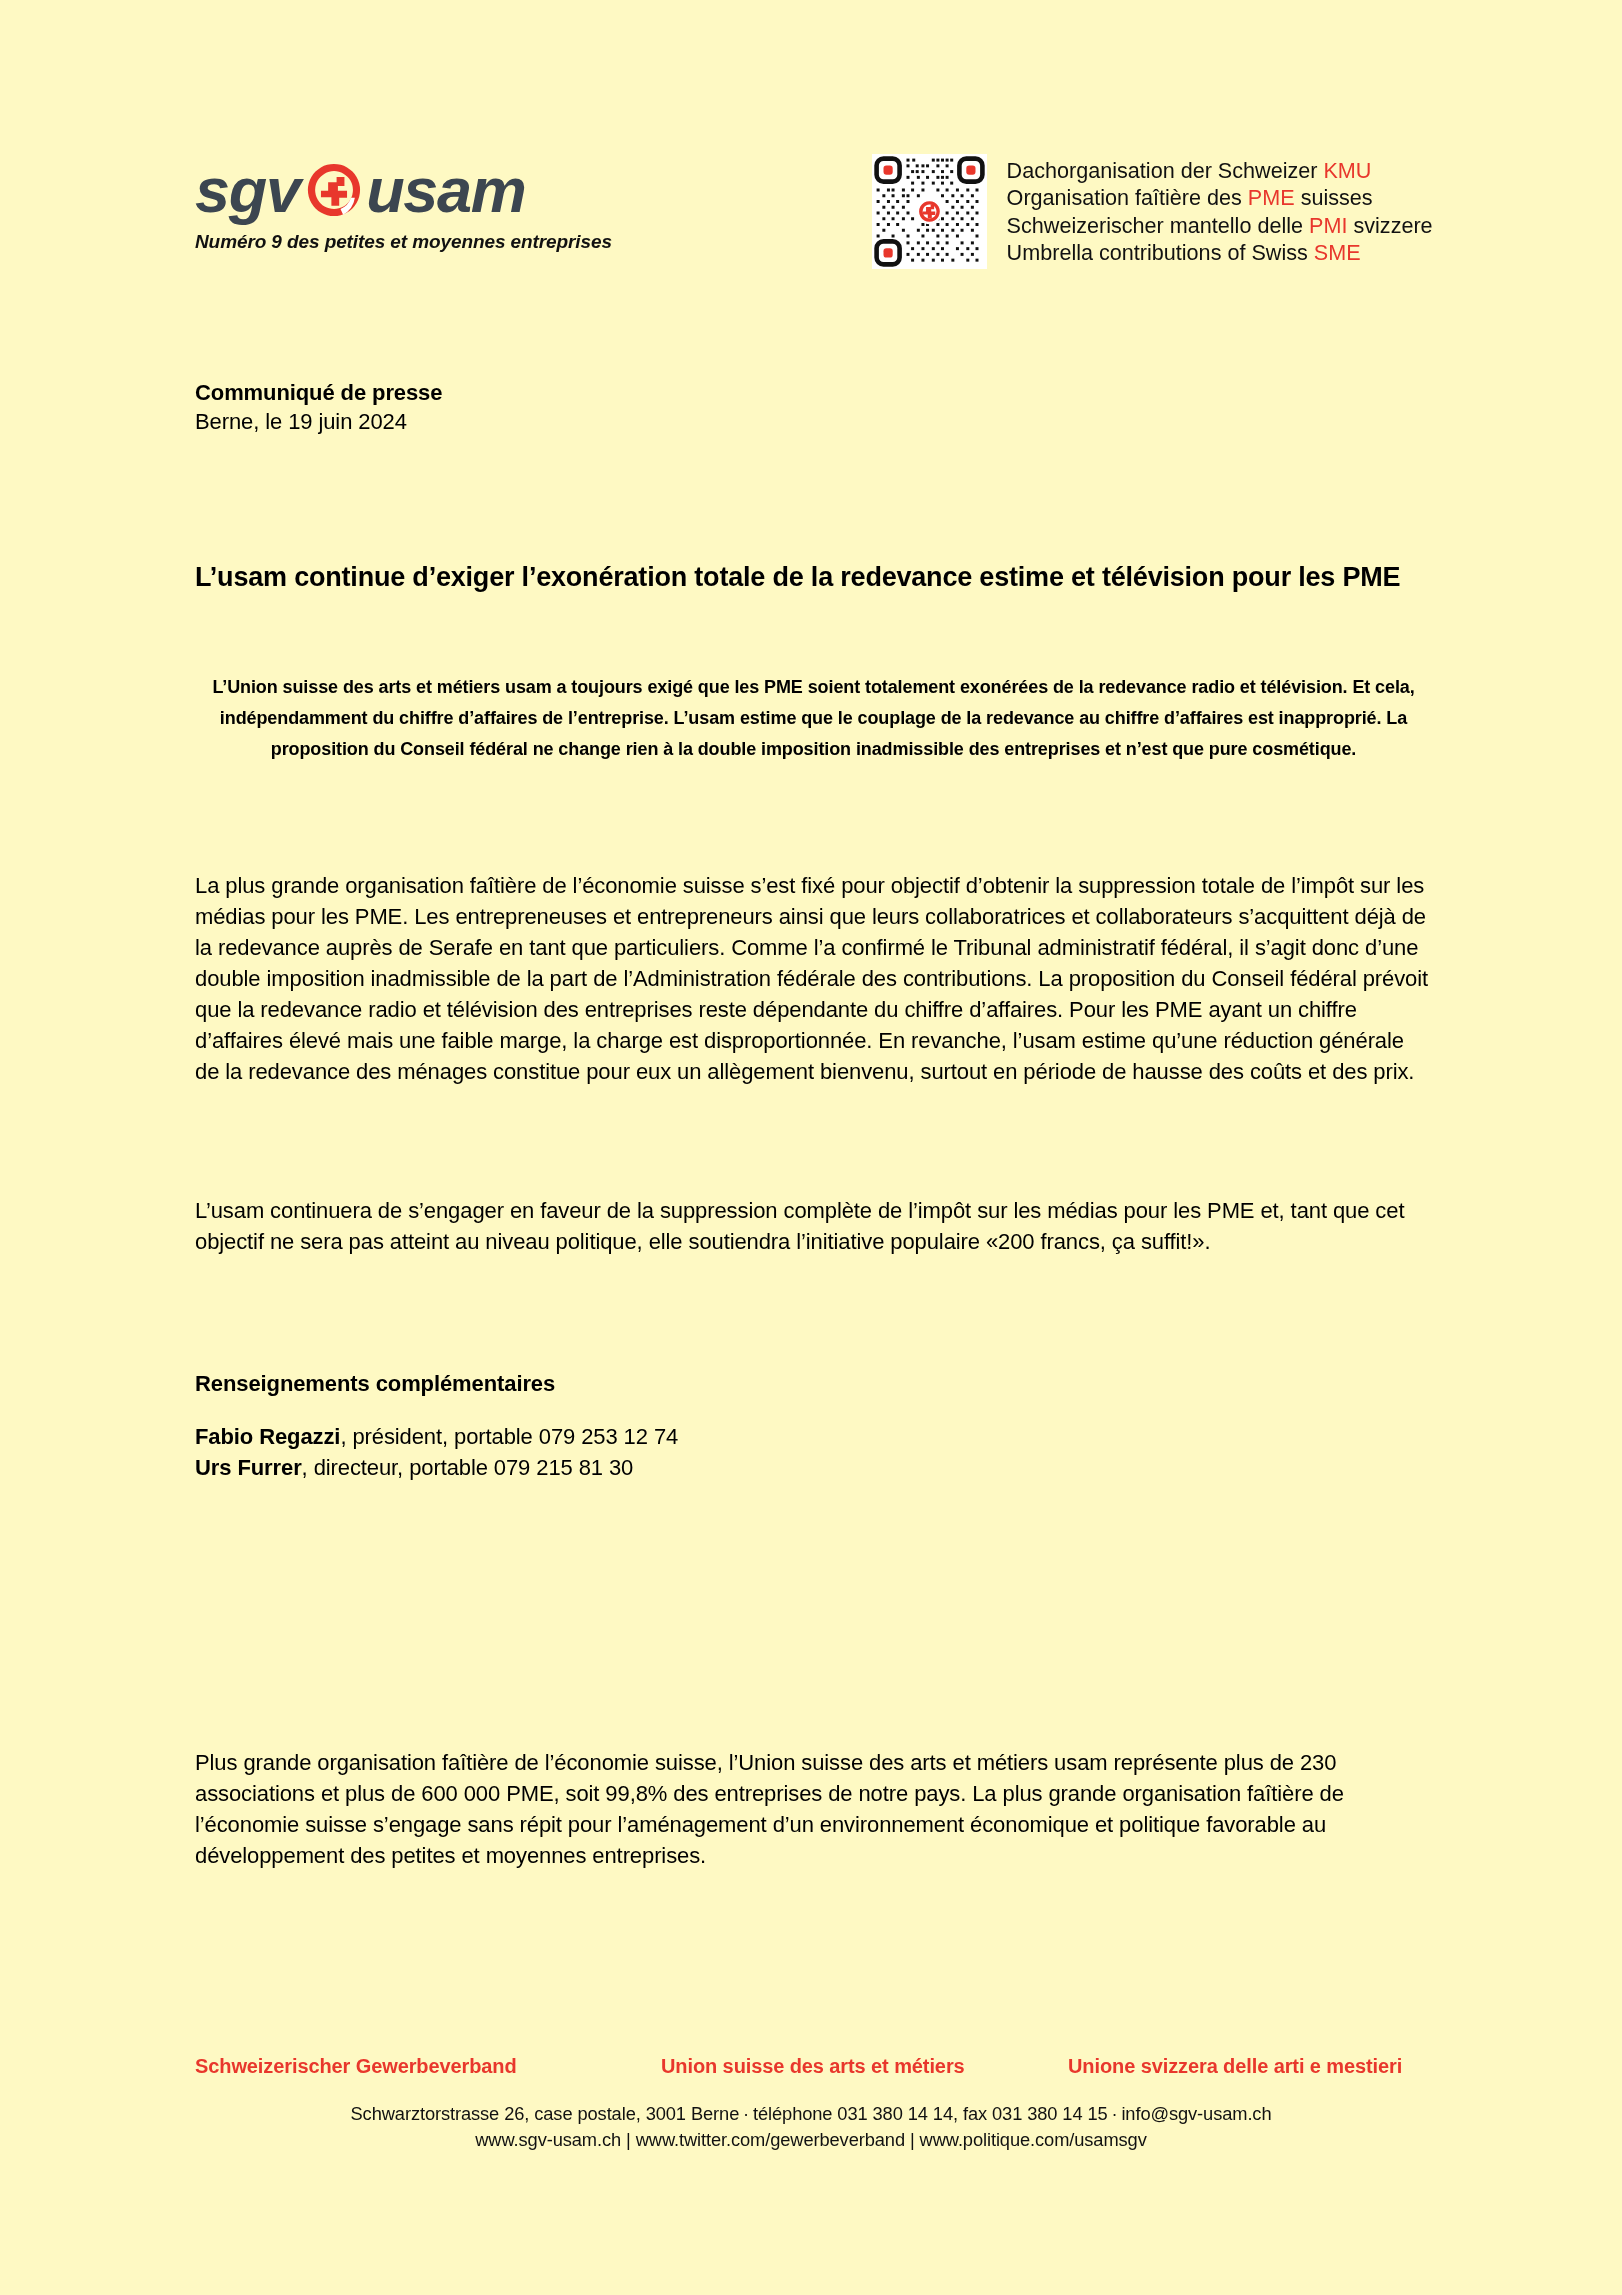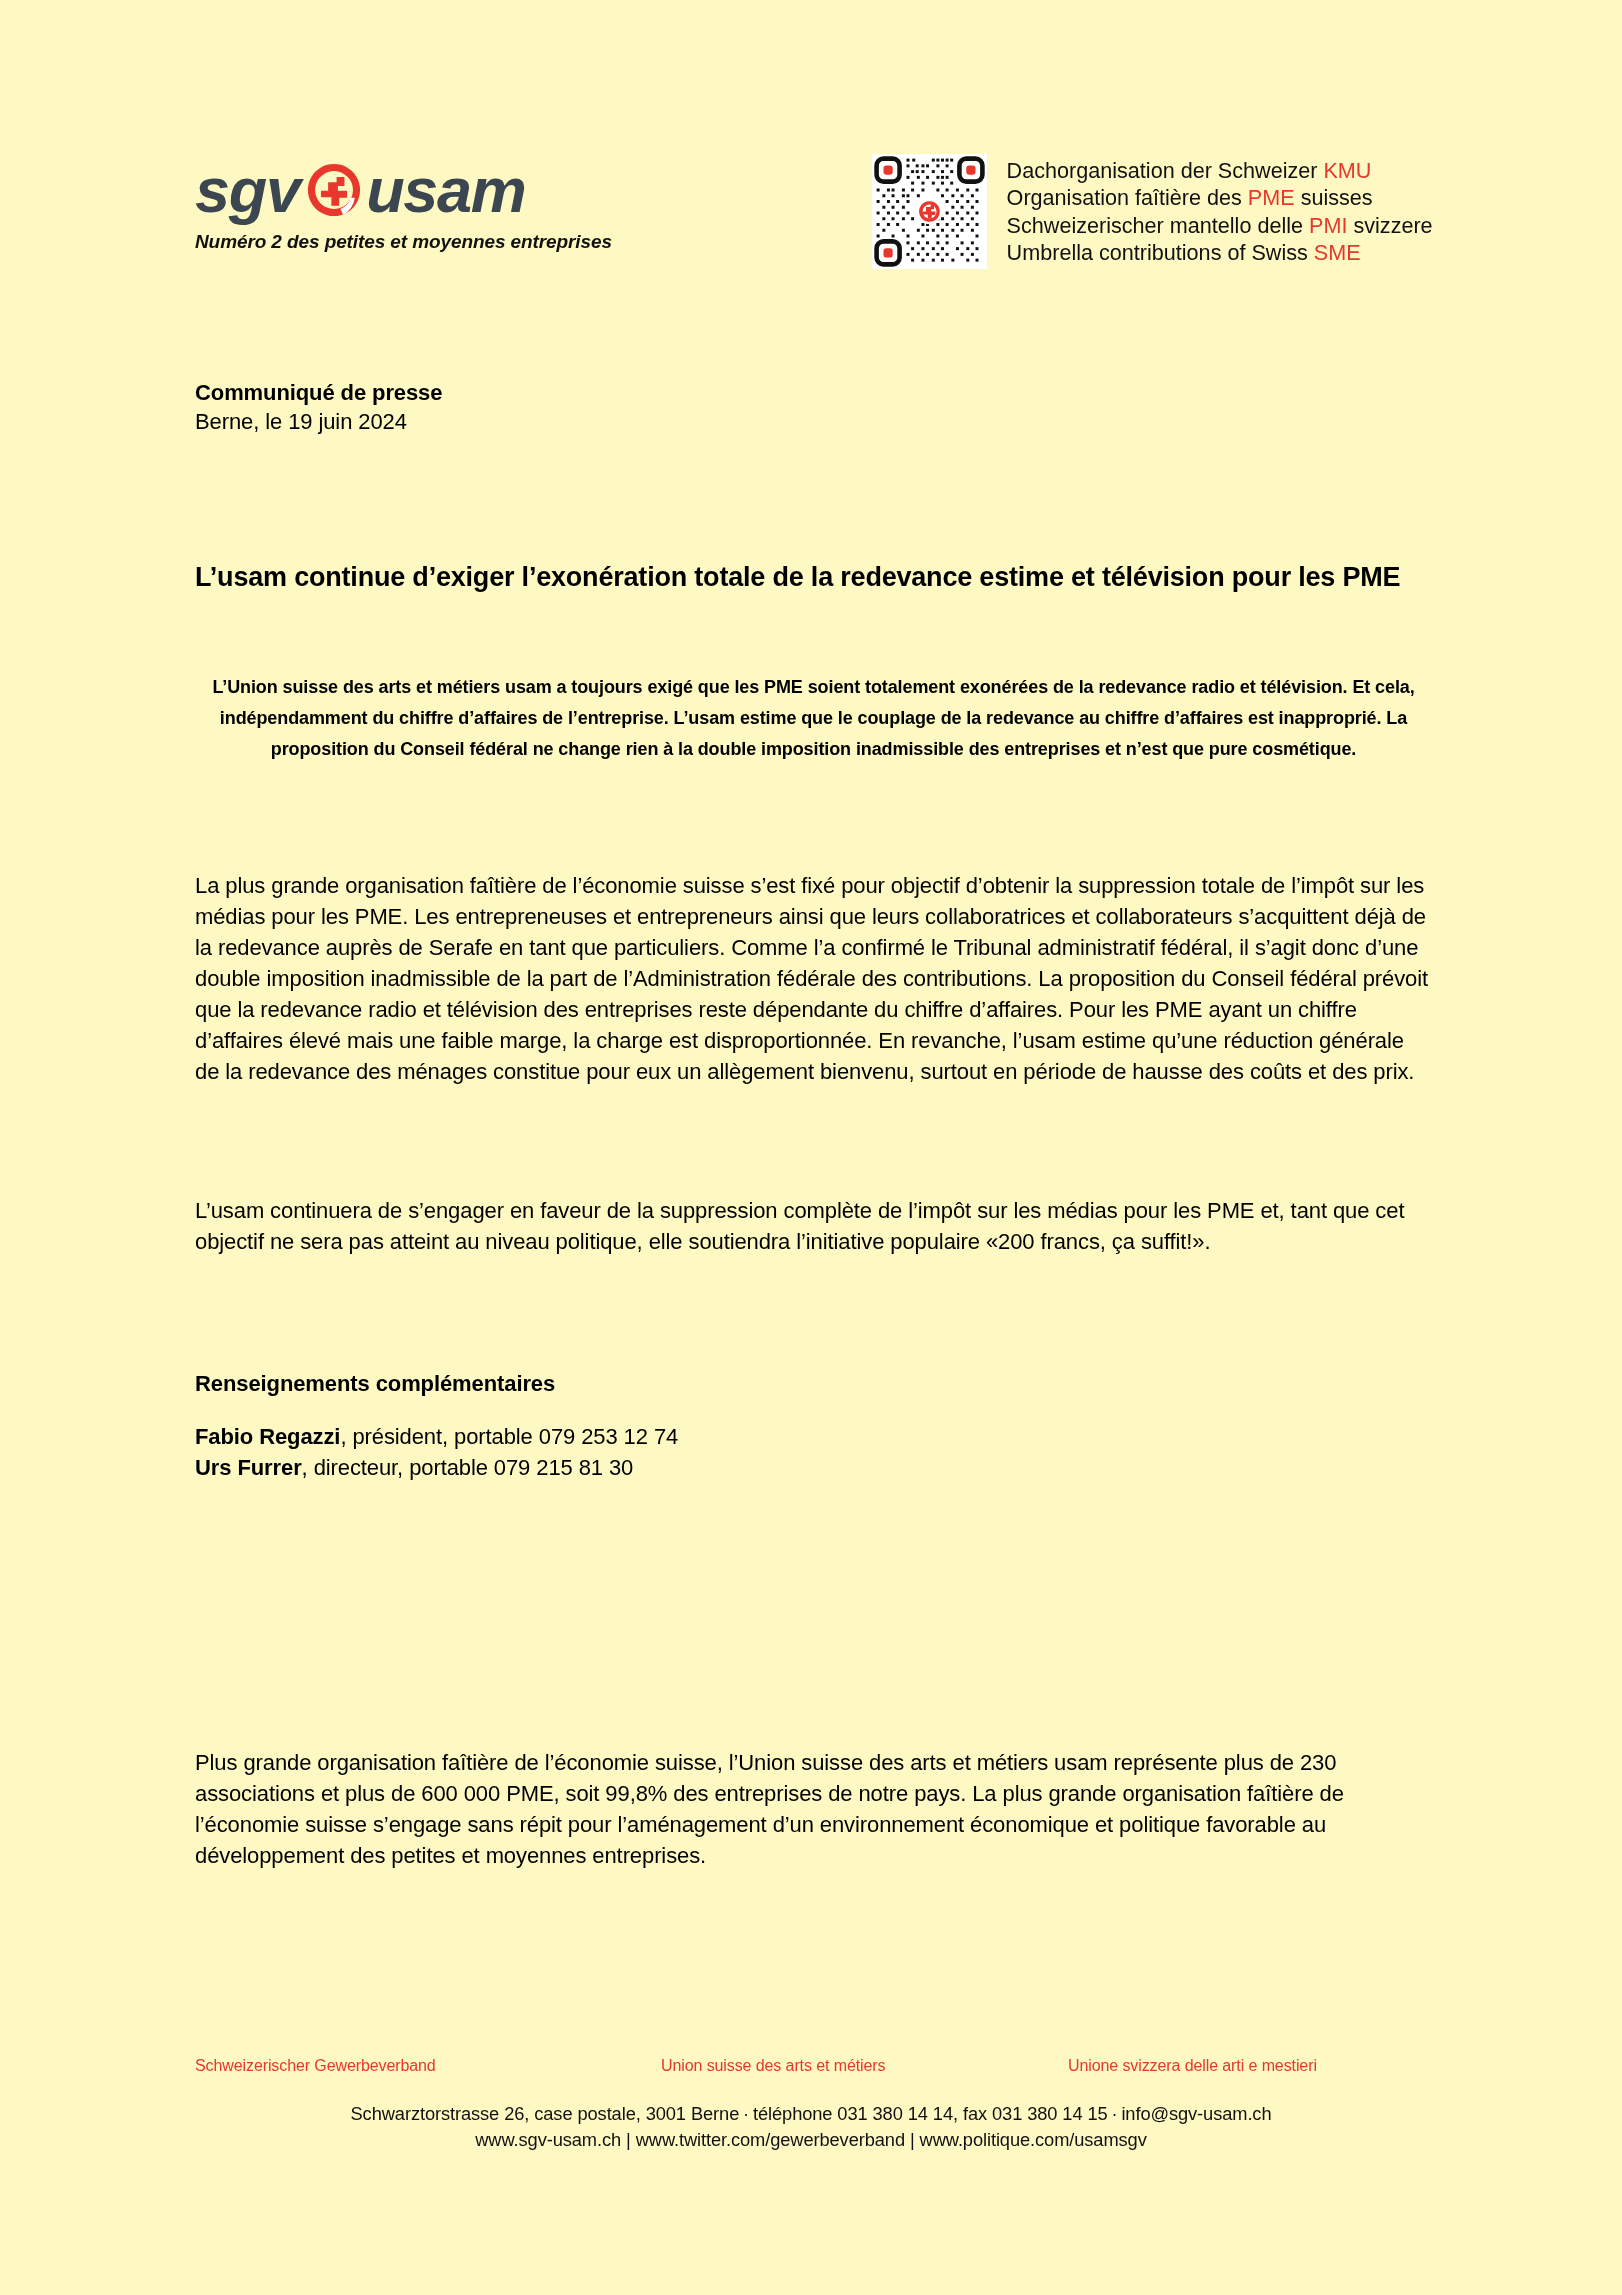--- a/index.html
+++ b/index.html
@@ -195,24 +195,25 @@
     width: 1622px;
   }
   .footer-names {
     position: relative;
     height: 30px;
     width: 1622px;
   }
   .footer-name {
     position: absolute;
     color: #e8372c;
-    font-size: 16px;
+    font-size: 20px;
     line-height: 26px;
     white-space: nowrap;
     letter-spacing: -0.1px;
+    font-weight: bold;
   }
   .fn-de { left: 195px; }
   .fn-fr { left: 661px; }
   .fn-it { left: 1068px; }
 
   .footer-contact {
     margin-top: 18.3px;
     text-align: center;
     font-size: 18.3px;
     line-height: 26px;
@@ -233,21 +234,21 @@
         <span class="logo-sgv">sgv</span>
         <span class="logo-mark">
           <svg width="60" height="60" viewBox="0 0 92 92" xmlns="http://www.w3.org/2000/svg">
             <path d="M46 6 A40 40 0 1 1 45.9 6 Z M46 17 A29 29 0 1 0 46.1 17 Z" fill="#e8372c"></path>
             <path d="M72 58 L78 58 A36 36 0 0 1 60 84 L56 75 A27 27 0 0 0 72 58 Z" fill="#ffffff"></path>
             <path d="M26 47 L37 47 L37 34 L50 34 L50 26 L62 26 L62 40 L52 40 L52 47 L66 47 L66 58 L54 58 L54 70 L42 70 L42 57 L26 57 Z" fill="#e8372c"></path>
           </svg>
         </span>
         <span class="logo-usam">usam</span>
       </div>
-      <div class="logo-tagline">Numéro 2 des petites et moyennes entreprises</div>
+      <div class="logo-tagline">Numéro 9 des petites et moyennes entreprises</div>
     </div>
 
     <div class="qr-block">
       <div class="qr-code">
         <svg width="115" height="115" viewBox="0 0 100 100" xmlns="http://www.w3.org/2000/svg">
           <rect width="100" height="100" fill="#ffffff"></rect>
 
           <g fill="none" stroke="#111111" stroke-width="4">
             <rect x="4" y="4" width="20" height="20" rx="6" ry="6"></rect>
             <rect x="76" y="4" width="20" height="20" rx="6" ry="6"></rect>

